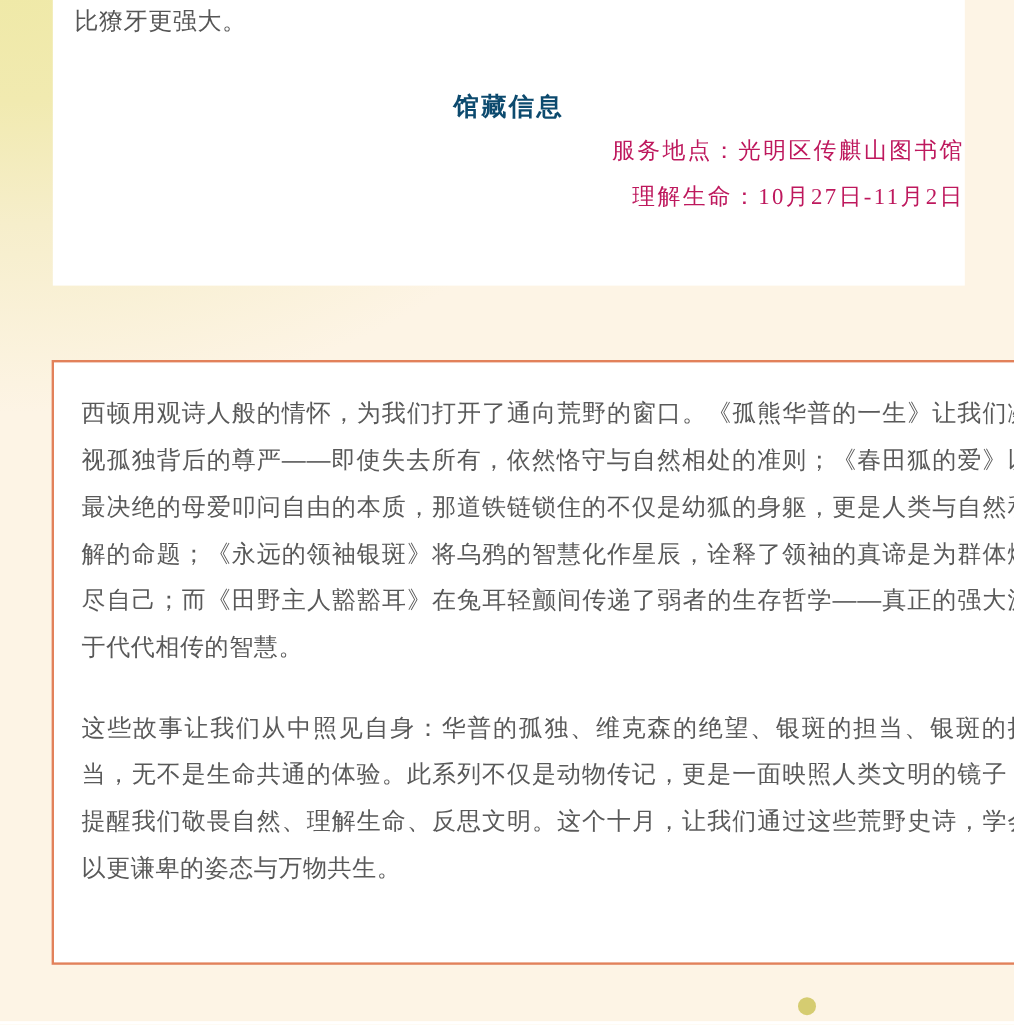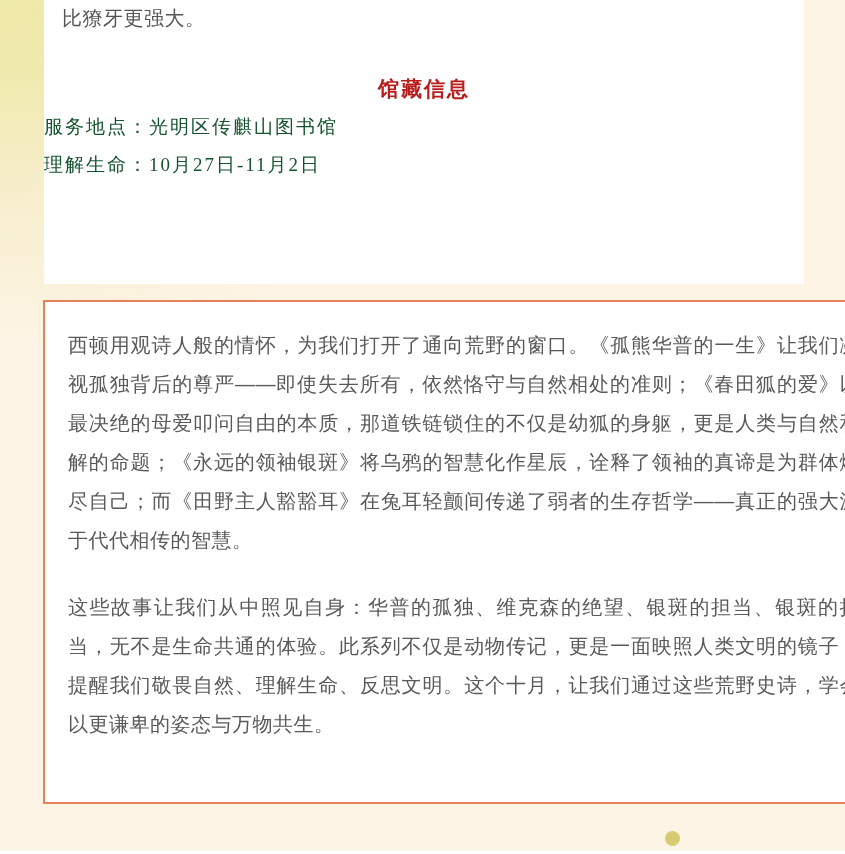--- a/index.html
+++ b/index.html
@@ -16,52 +16,52 @@
       #efe9a7 0%, #f1eab0 18%, #f6eecb 38%, #fdf4e5 68%);
     font-family: "Liberation Sans", "DejaVu Sans", sans-serif;
   }
 
   
   .content-card {
     position: absolute;
     left: 44px;
     top: 0;
     width: 760px;
-    height: 284px;
+    height: 238px;
     background: #ffffff;
     box-sizing: border-box;
   }
   .intro-text {
     margin: 0;
     padding: 4px 20px 0 18px;
     font-size: 20px;
     line-height: 28px;
     color: #565656;
     letter-spacing: 0.5px;
   }
   .collection-title {
     margin: 42px 0 0 0;
     text-align: center;
     font-family: "Liberation Serif", "DejaVu Serif", serif;
     font-size: 21px;
     line-height: 30px;
     font-weight: bold;
-    color: #b91c1c;
+    color: #0c4a6e;
     letter-spacing: 2px;
   }
   .collection-info {
     margin-top: 4px;
   }
   .info-line {
     margin: 0;
-    text-align: left;
+    text-align: right;
     font-family: "Liberation Serif", "DejaVu Serif", serif;
     font-size: 19px;
     line-height: 38px;
-    color: #14532d;
+    color: #be185d;
     letter-spacing: 2px;
   }
 
   
   .review-box {
     position: absolute;
     left: 43px;
     top: 300px;
     width: 842px;
     height: 504px;

